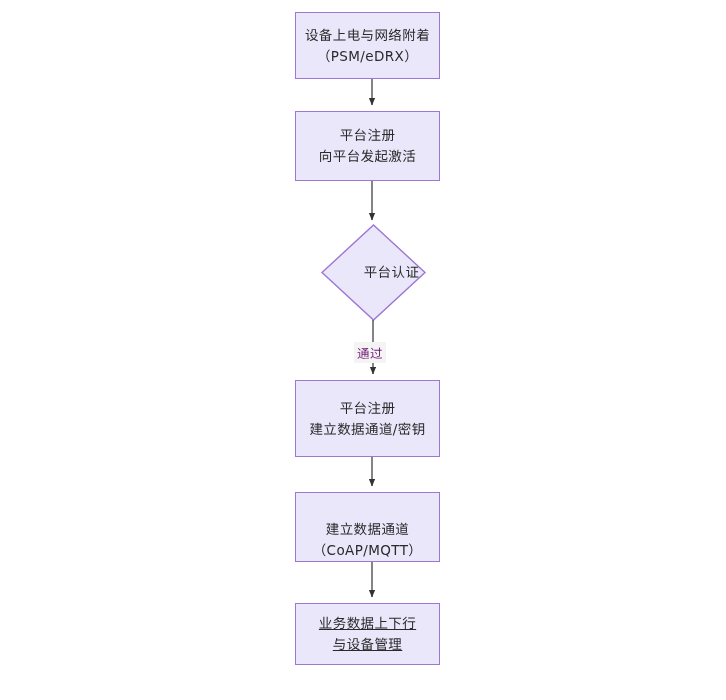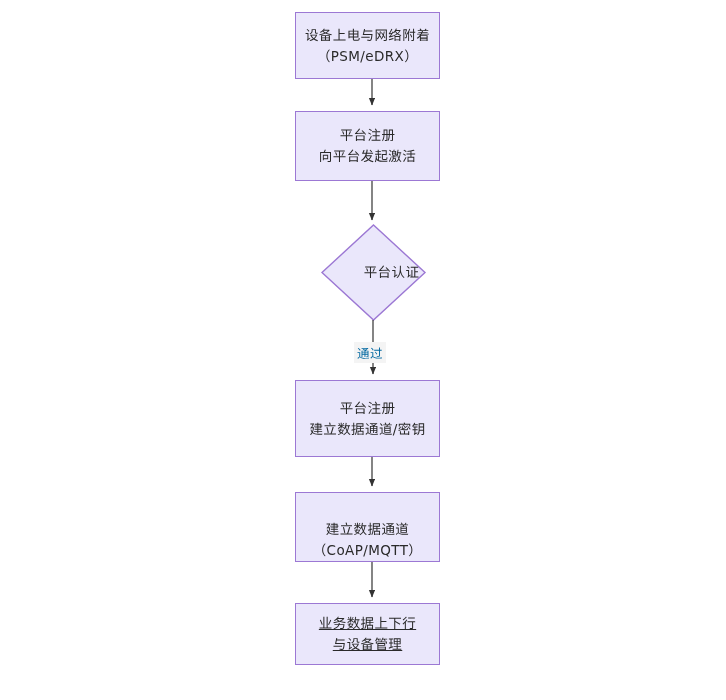--- a/index.html
+++ b/index.html
@@ -71,21 +71,21 @@
     font-size: 13.5px;
     color: #2a2a2a;
     letter-spacing: 0.4px;
     margin-left: 36px;
   }
 
   
   .edge-label {
     position: absolute;
     background: #f4f4f4;
-    color: #0369a1;
+    color: #701a75;
     font-size: 12.5px;
     padding: 1px 3px;
     letter-spacing: 0.5px;
     white-space: nowrap;
   }
   #edge-label-pass {
     left: 354px;
     top: 342px;
   }
 </style>

